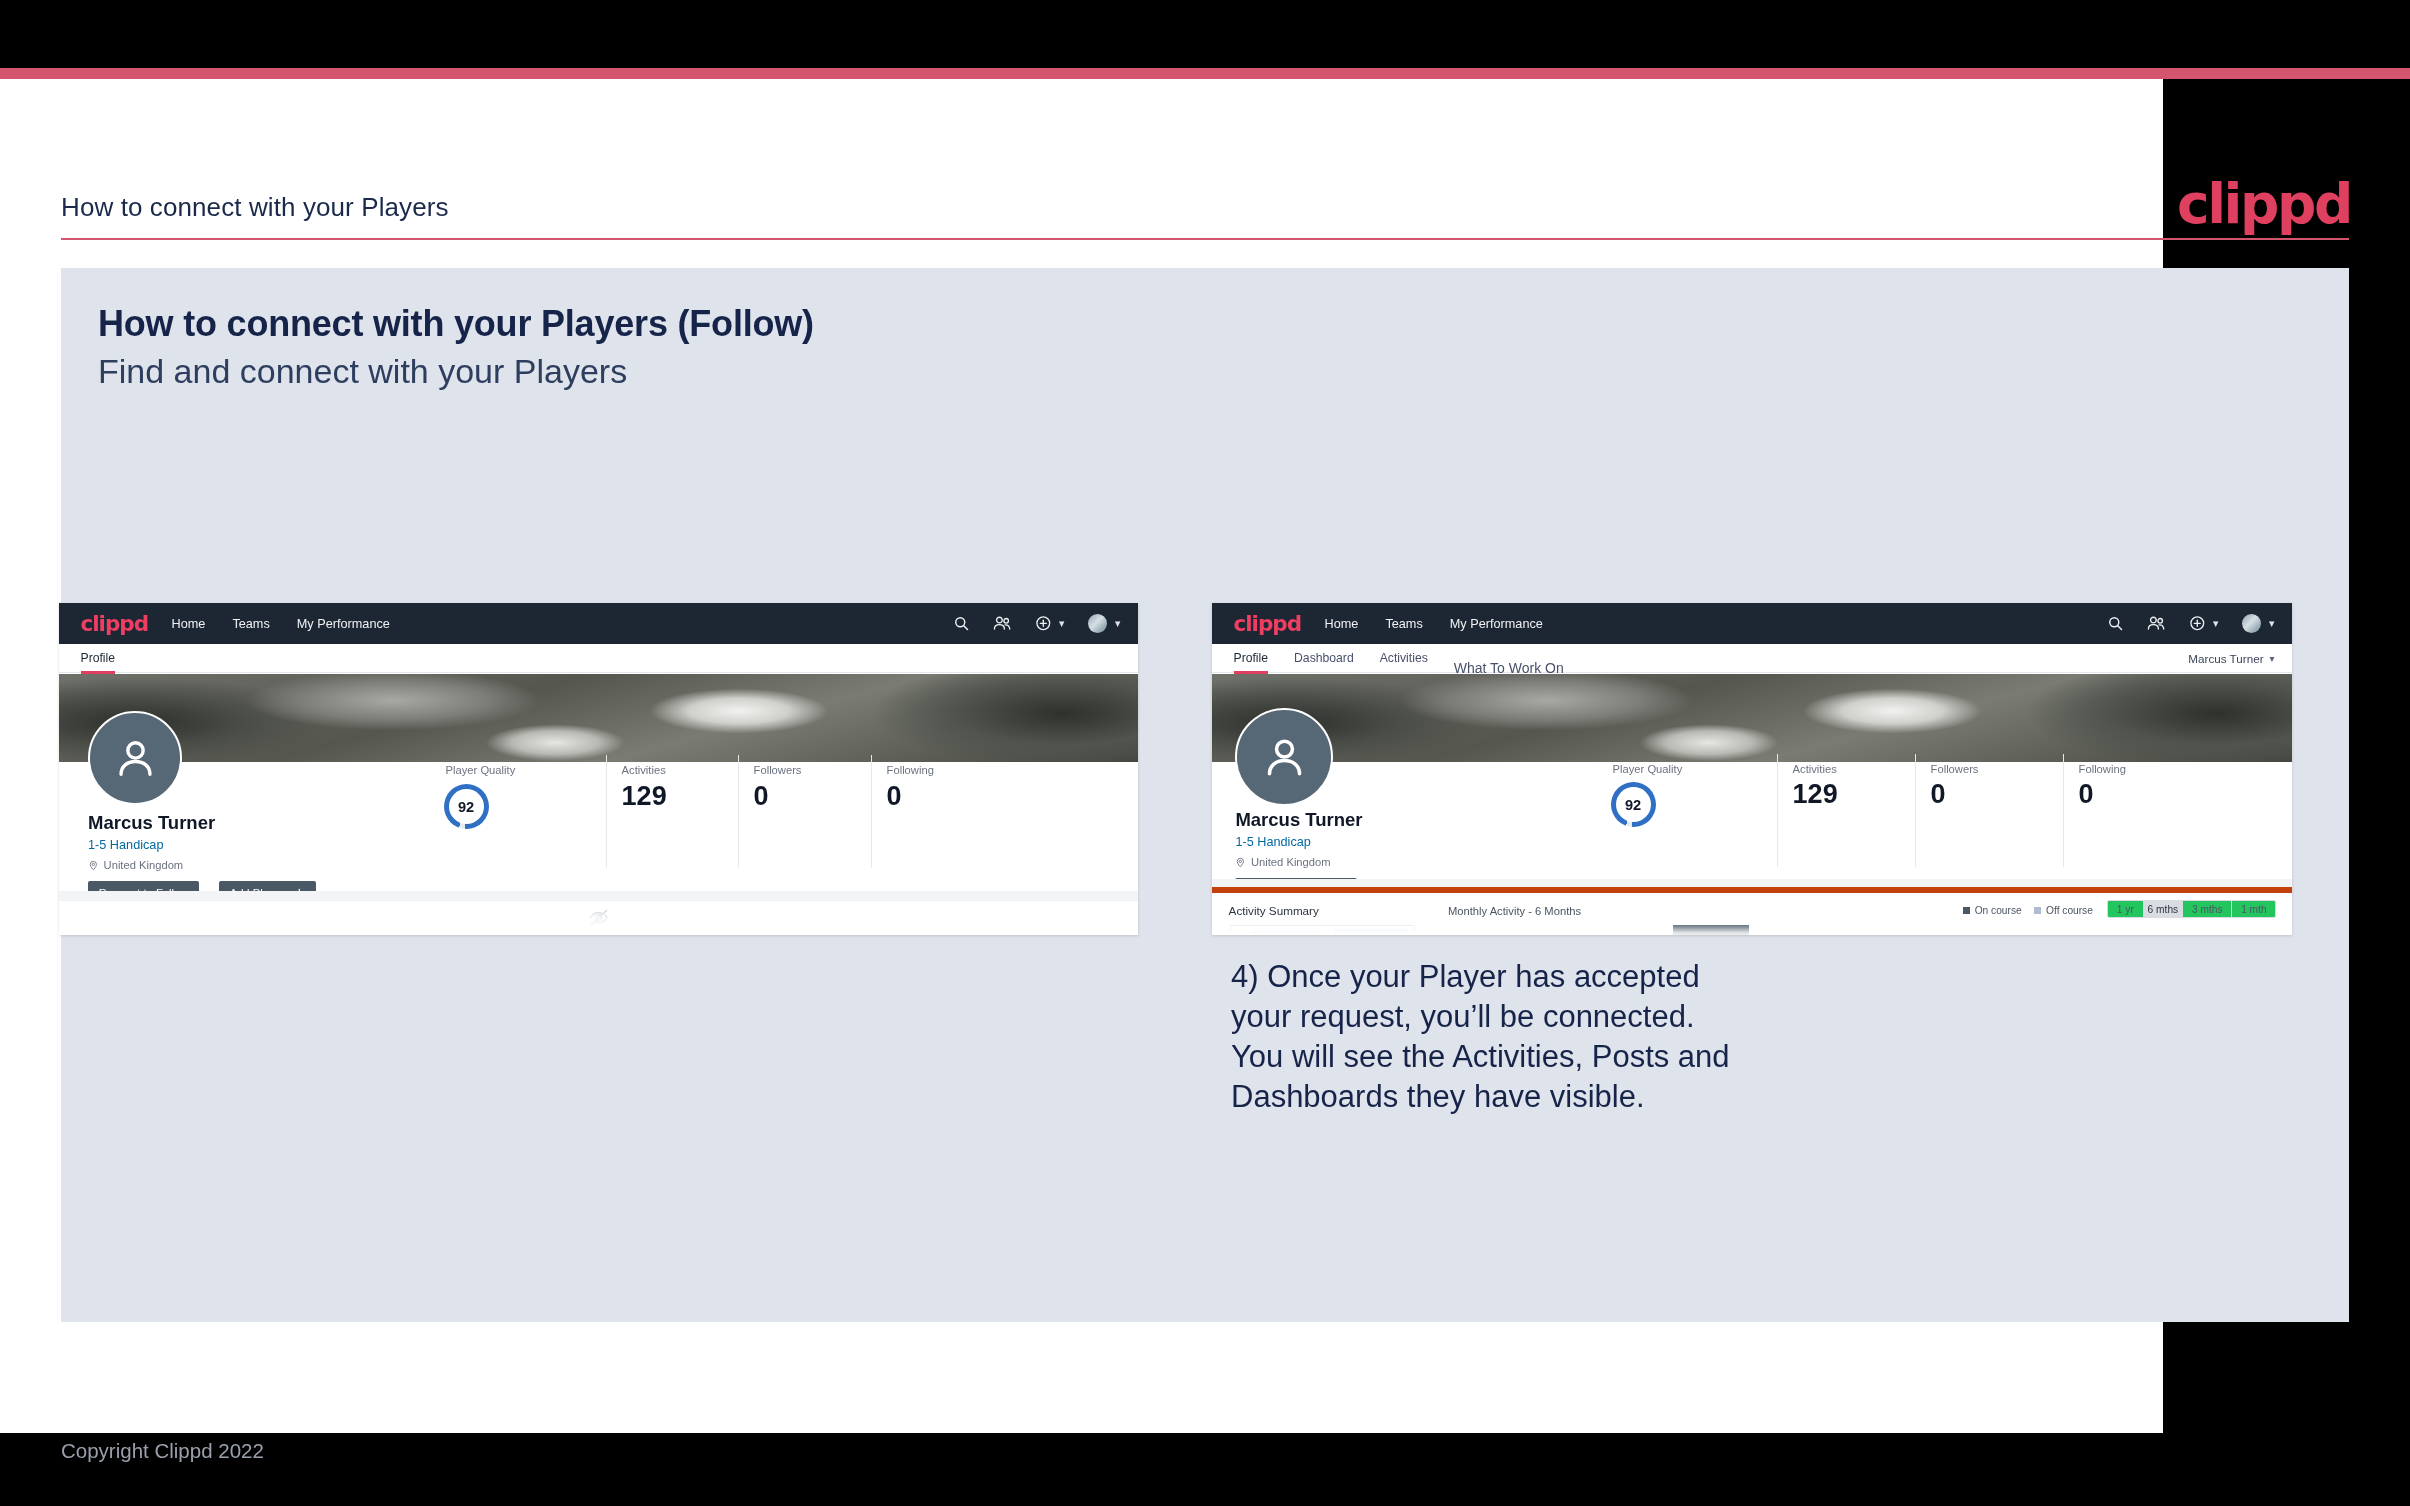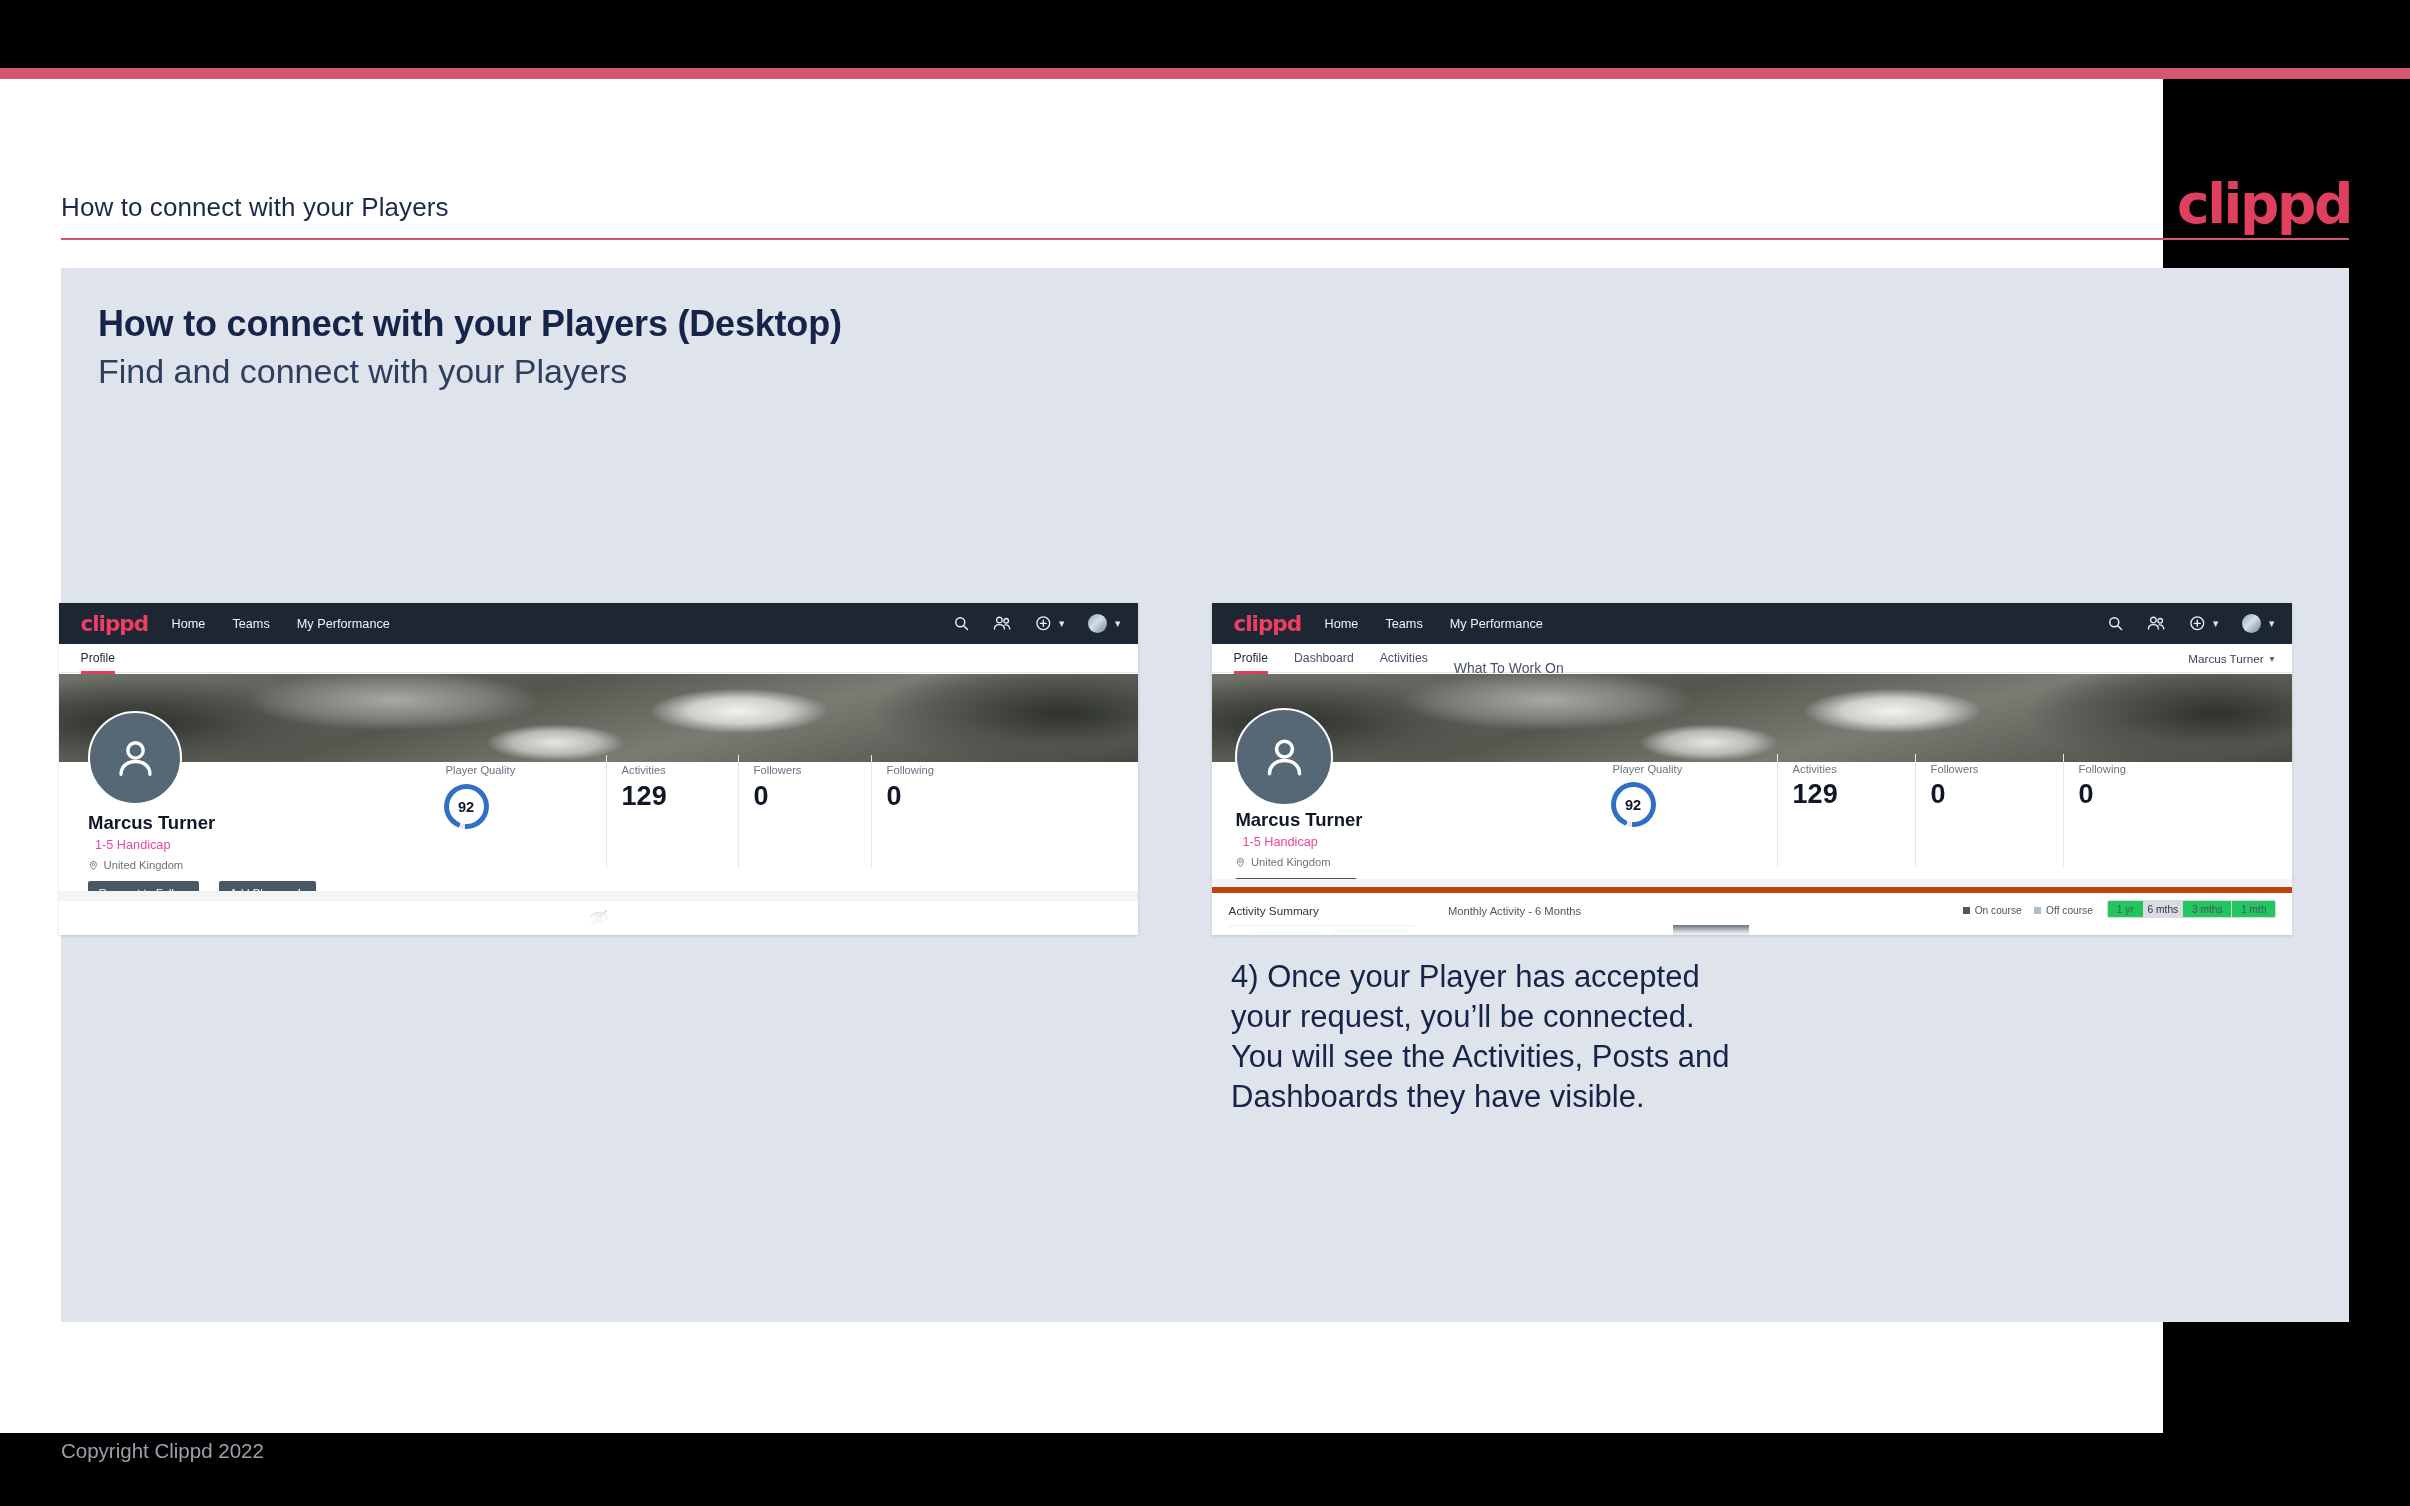--- a/index.html
+++ b/index.html
@@ -115,21 +115,21 @@
   }
   .card-body { position:absolute; width:100%; background:#fff; }
 
   .avatar-big {
     position:absolute; border-radius:50%;
     background:#566776;
     border:2.9px solid #fff;
     display:flex; align-items:center; justify-content:center;
   }
   .person-name { position:absolute; font-weight:bold; color:#101828; }
-  .person-hcp  { position:absolute; color:#ec4899;margin-left:7px; }
+  .person-hcp  { position:absolute; color:#0369a1; }
   .person-loc  { position:absolute; color:#6b7280; display:flex; align-items:center; }
 
   .btn {
     position:absolute; background:#4a5866; color:#fff;
     display:inline-flex; align-items:center; justify-content:center;
     border-radius:2px;
   }
 
   .stats { position:absolute; display:flex; align-items:center; }
   .stat { position:relative; }
@@ -187,21 +187,21 @@
 
   <div class="slide">
 
     <div class="slide-header">
       <div class="header-title">How to connect with your Players</div>
       <div class="header-logo">clippd</div>
       <div class="header-rule"></div>
     </div>
 
     <div class="panel">
-      <div class="panel-title">How to connect with your Players (Desktop)</div>
+      <div class="panel-title">How to connect with your Players (Follow)</div>
       <div class="panel-subtitle">Find and connect with your Players</div>
 
       <div class="shot" style="left:-2px; top:335px; width:1079px; height:332px;">
 
         <div class="navbar" style="height:41px;">
           <div class="nav-logo" style="margin-left:21.5px; font-size:21.5px;">clippd</div>
           <div class="nav-links" style="margin-left:23.4px; gap:27px; font-size:12.7px;">
             <span class="nav-link">Home</span>
             <span class="nav-link">Teams</span>
             <span class="nav-link">My Performance</span>

